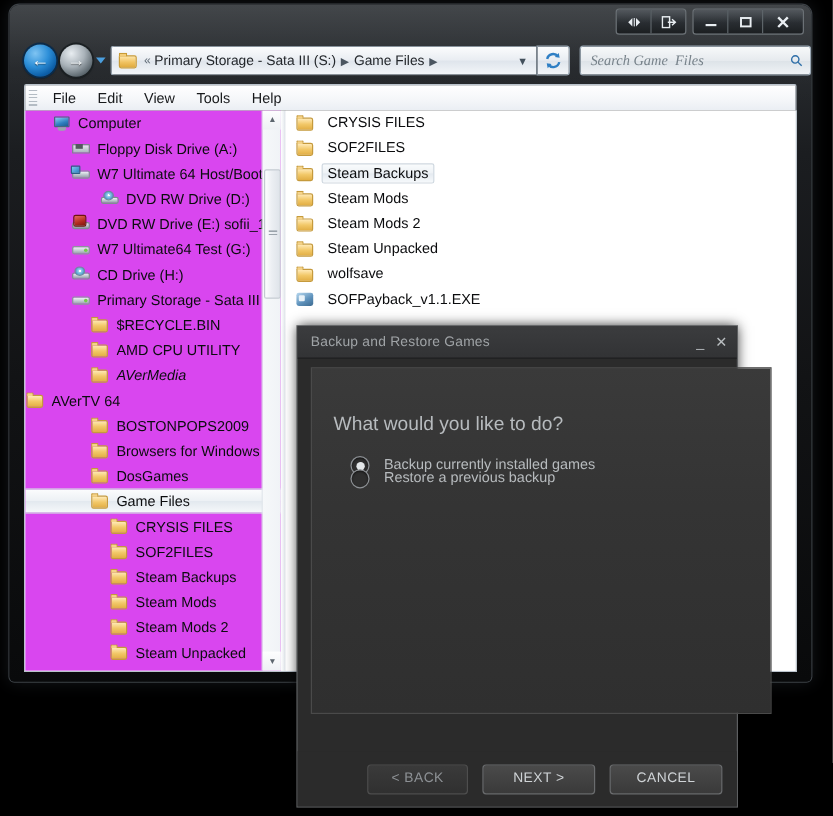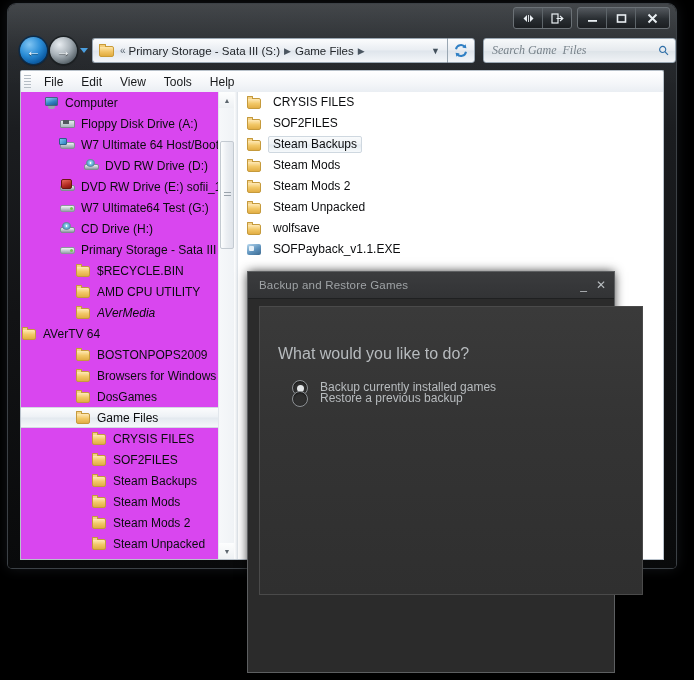--- a/index.html
+++ b/index.html
@@ -476,15 +476,20 @@
         </span>
         <span class="radio-lbl">Backup currently installed games</span>
       </div>
 
       <div class="radio-row r2" style="left:32px;top:84px;">
         <span class="radio"></span>
         <span class="radio-lbl">Restore a previous backup</span>
       </div>
     </div>
 
+    <div class="dlg-footer">
+      <div class="btn">&lt; BACK</div>
+      <div class="btn next enabled">NEXT &gt;</div>
+      <div class="btn cancel">CANCEL</div>
+    </div>
   </div>
 
 </div>
 
 </body></html>

